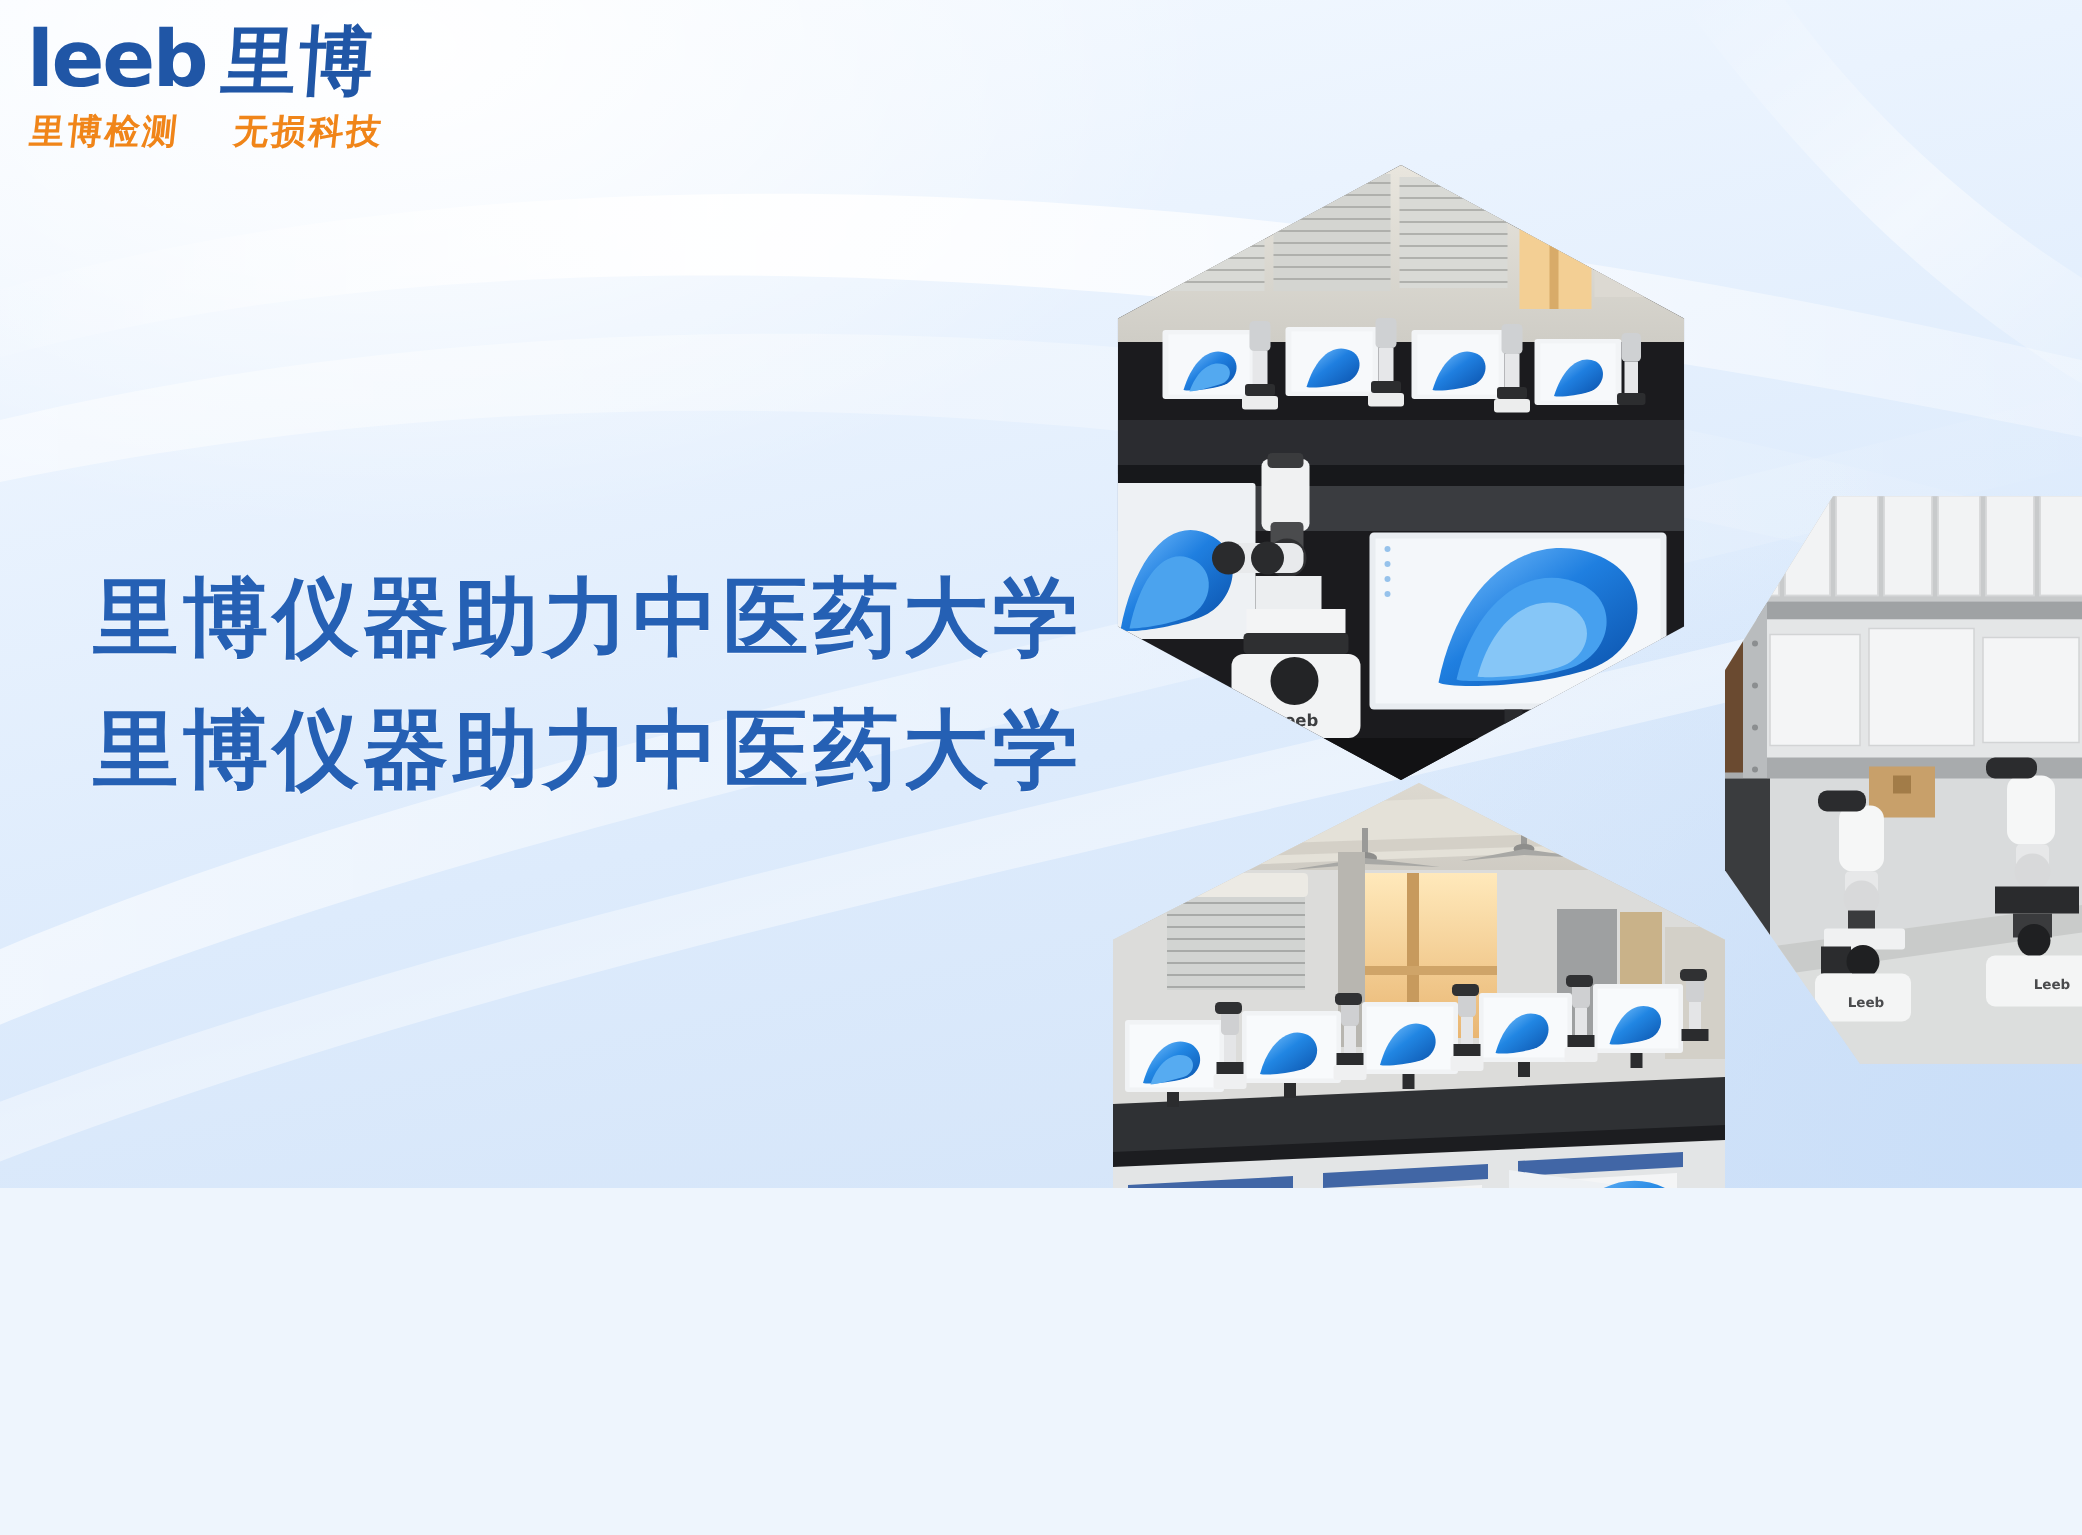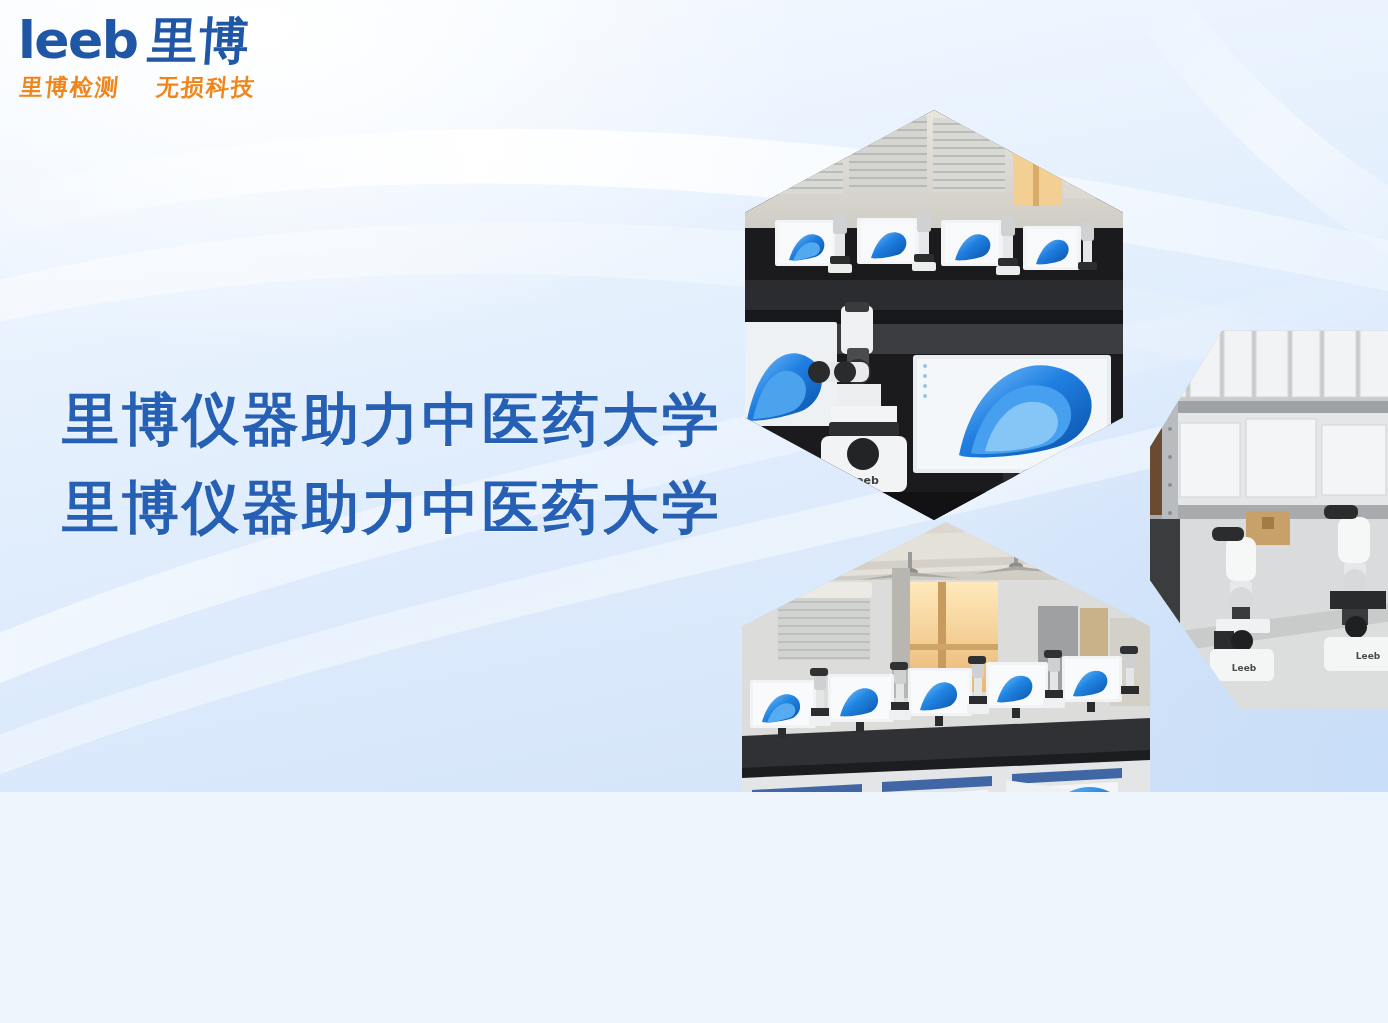--- a/index.html
+++ b/index.html
@@ -36,23 +36,23 @@
   .logo-tagline{
     margin-top:6px;margin-left:2px;
     font-size:23px;font-weight:bold;color:#f08519;letter-spacing:2px;
     font-family:"DejaVu Sans",sans-serif;
     transform:skewX(-6deg);
   }
   .logo-tagline .gap{display:inline-block;width:16px;}
 
   
   .headline{
-    position:absolute;left:62px;top:380px;width:700px;
+    position:absolute;left:62px;top:368px;width:700px;
     color:#2560b4;font-weight:bold;
-    font-family:Liberation Mono, monospace;
+    font-family:Liberation Sans, sans-serif;
   }
   .headline .line{
     font-size:57px;line-height:88px;letter-spacing:3px;white-space:nowrap;
     text-shadow:0 1px 0 rgba(255,255,255,.55);
   }
 
   
   .hex{
     position:absolute;overflow:hidden;
     -webkit-clip-path:polygon(50% 0%,100% 25%,100% 75%,50% 100%,0% 75%,0% 25%);

